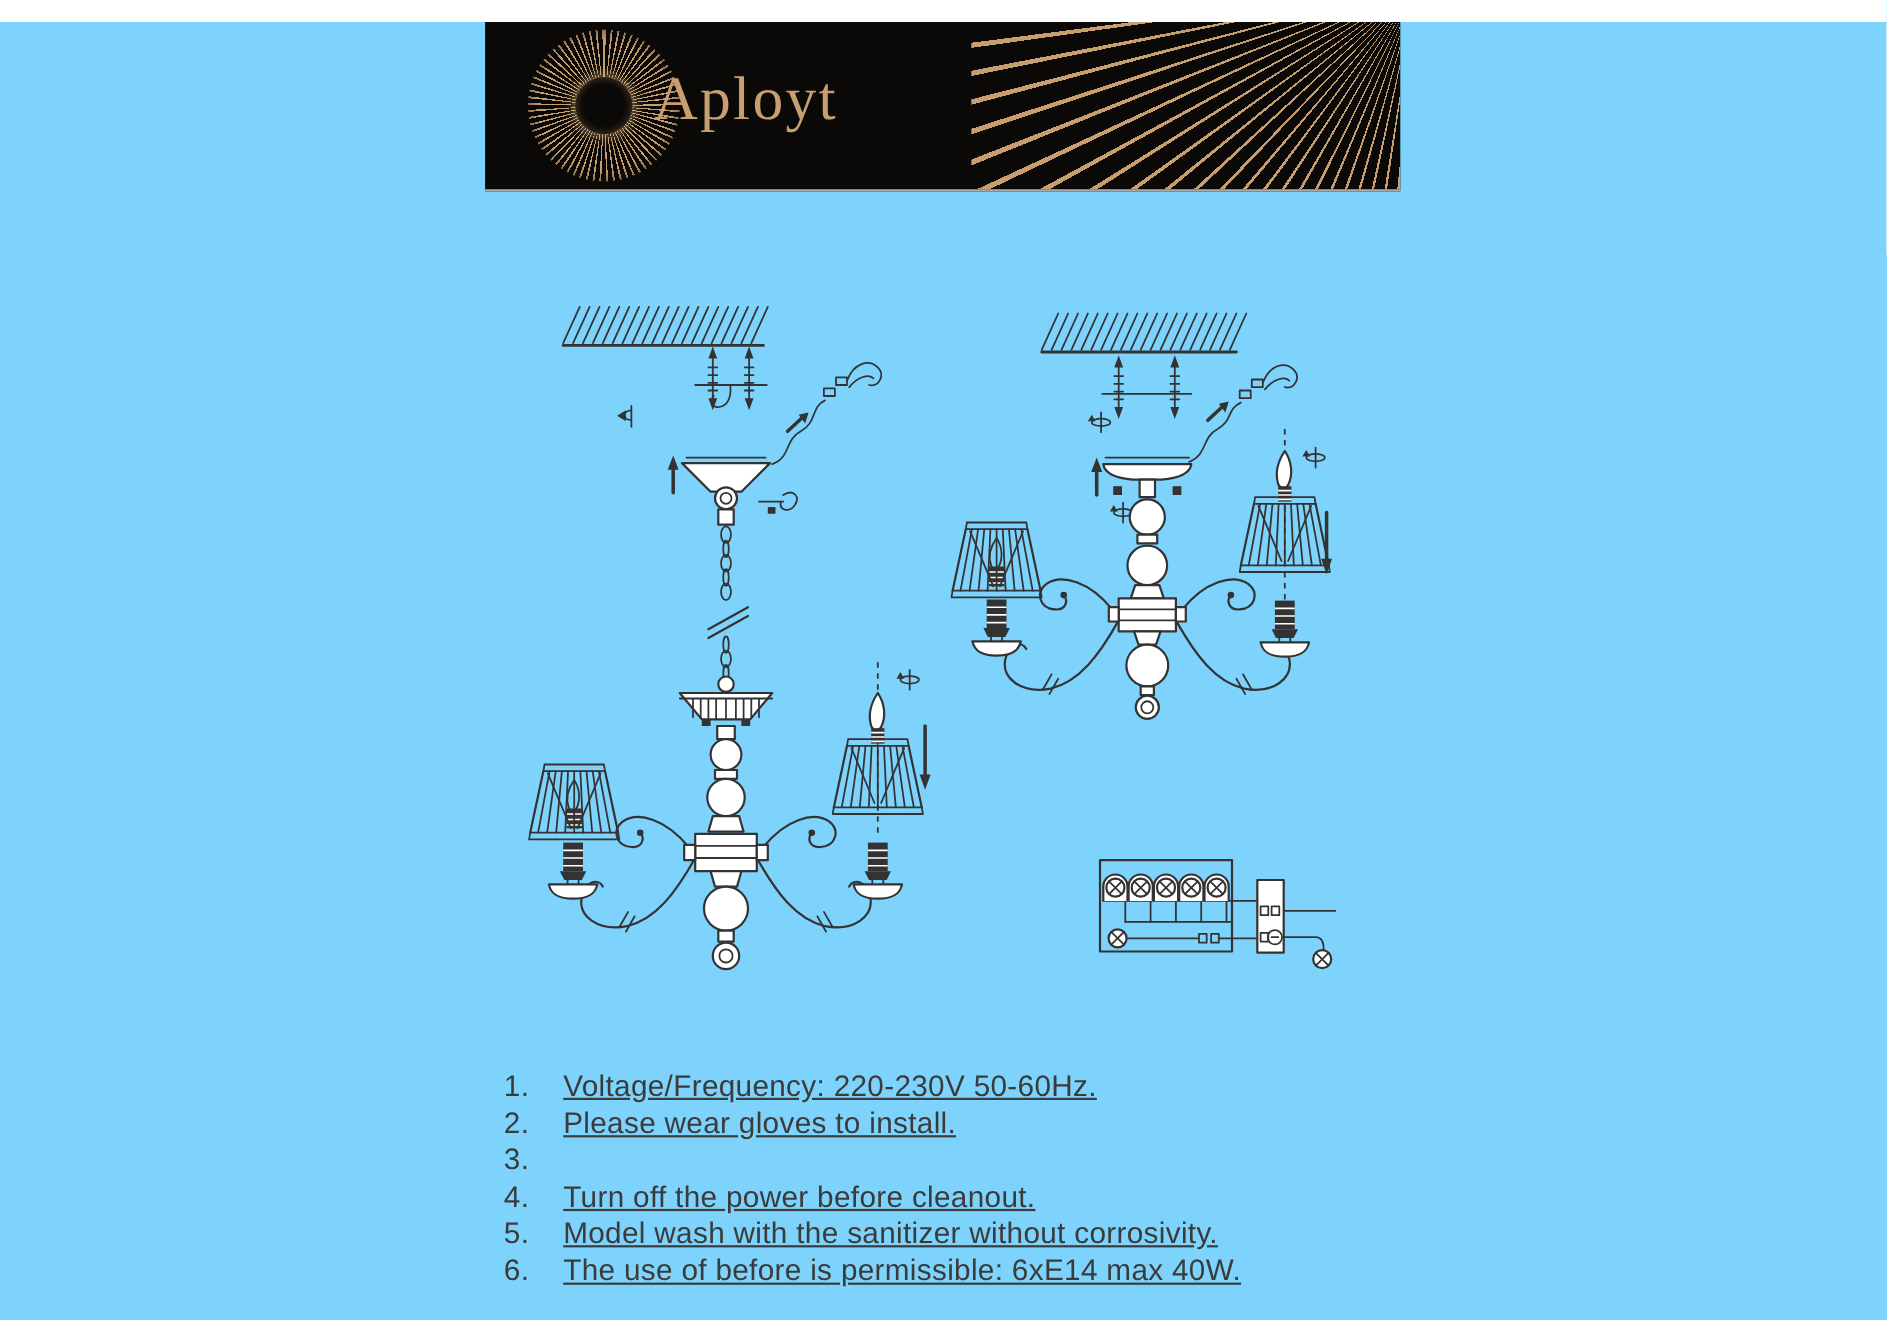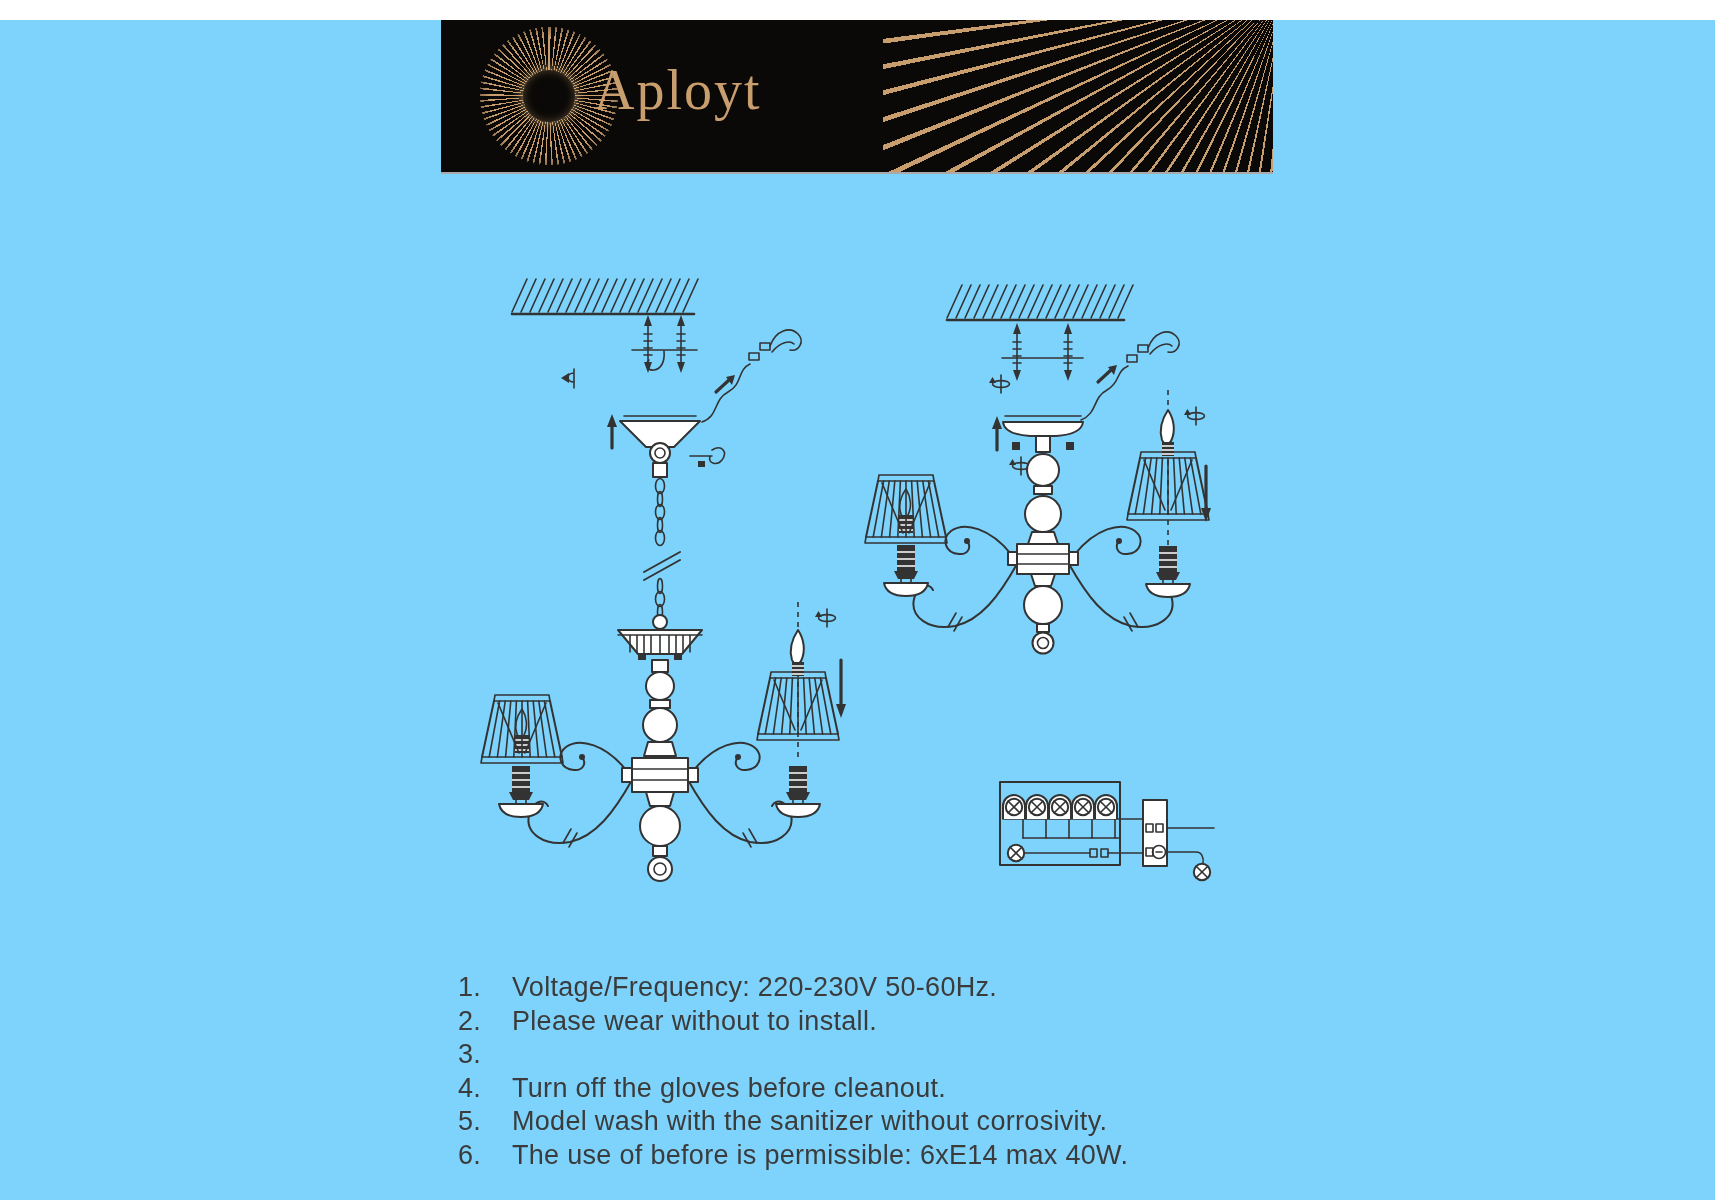--- a/index.html
+++ b/index.html
@@ -31,21 +31,21 @@
   .wf{fill:#fff;stroke:#333;stroke-width:2;stroke-linejoin:round;}
   .dk{fill:#333;stroke:none;}
   .wl{fill:none;stroke:#fff;stroke-width:1.5;}
   .dash{fill:none;stroke:#333;stroke-width:1.6;stroke-dasharray:5 5;}
   .arr{fill:none;stroke:#333;stroke-width:3.2;stroke-linecap:round;}
   
   .instructions{position:absolute;left:458px;top:951px;color:#3b3b3b;font-size:27px;
                 line-height:33.5px;letter-spacing:.3px;}
   .instr-row{display:flex;}
   .instr-num{width:38px;text-align:left;flex:none;}
-  .instr-txt{margin-left:16px;white-space:nowrap;}
+  .instr-txt{margin-left:16px;white-space:nowrap;text-decoration:underline;}
 </style>
 </head>
 <body>
 
 <div id="page">
 
   <div class="banner">
     <div class="sunburst">
       <div class="sunburst-fade"></div>
       <div class="sunburst-core"></div>
@@ -281,28 +281,28 @@
     </g>
   </svg>
 
   <div class="instructions">
     <div class="instr-row">
       <span class="instr-num">1.</span>
       <span class="instr-txt">Voltage/Frequency: 220-230V 50-60Hz.</span>
     </div>
     <div class="instr-row">
       <span class="instr-num">2.</span>
-      <span class="instr-txt">Please wear without to install.</span>
+      <span class="instr-txt">Please wear gloves to install.</span>
     </div>
     <div class="instr-row">
       <span class="instr-num">3.</span>
     </div>
     <div class="instr-row">
       <span class="instr-num">4.</span>
-      <span class="instr-txt">Turn off the gloves before cleanout.</span>
+      <span class="instr-txt">Turn off the power before cleanout.</span>
     </div>
     <div class="instr-row">
       <span class="instr-num">5.</span>
       <span class="instr-txt">Model wash with the sanitizer without corrosivity.</span>
     </div>
     <div class="instr-row">
       <span class="instr-num">6.</span>
       <span class="instr-txt">The use of before is permissible: 6xE14 max 40W.</span>
     </div>
   </div>

